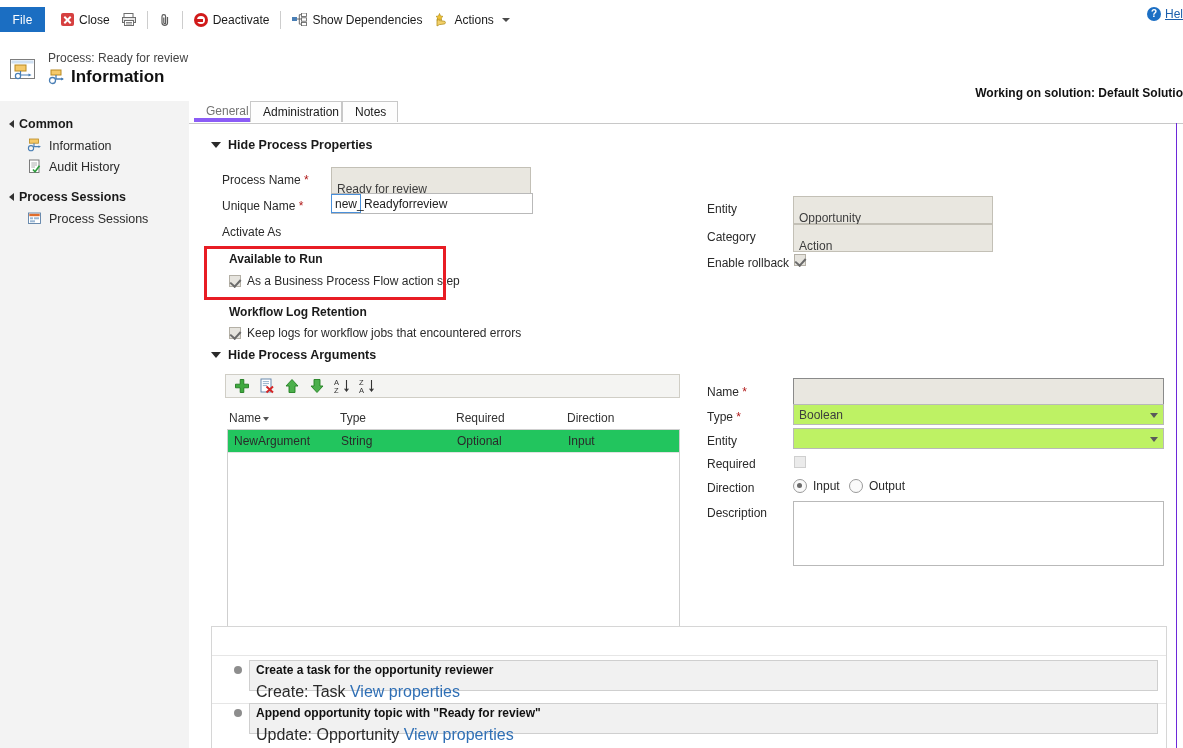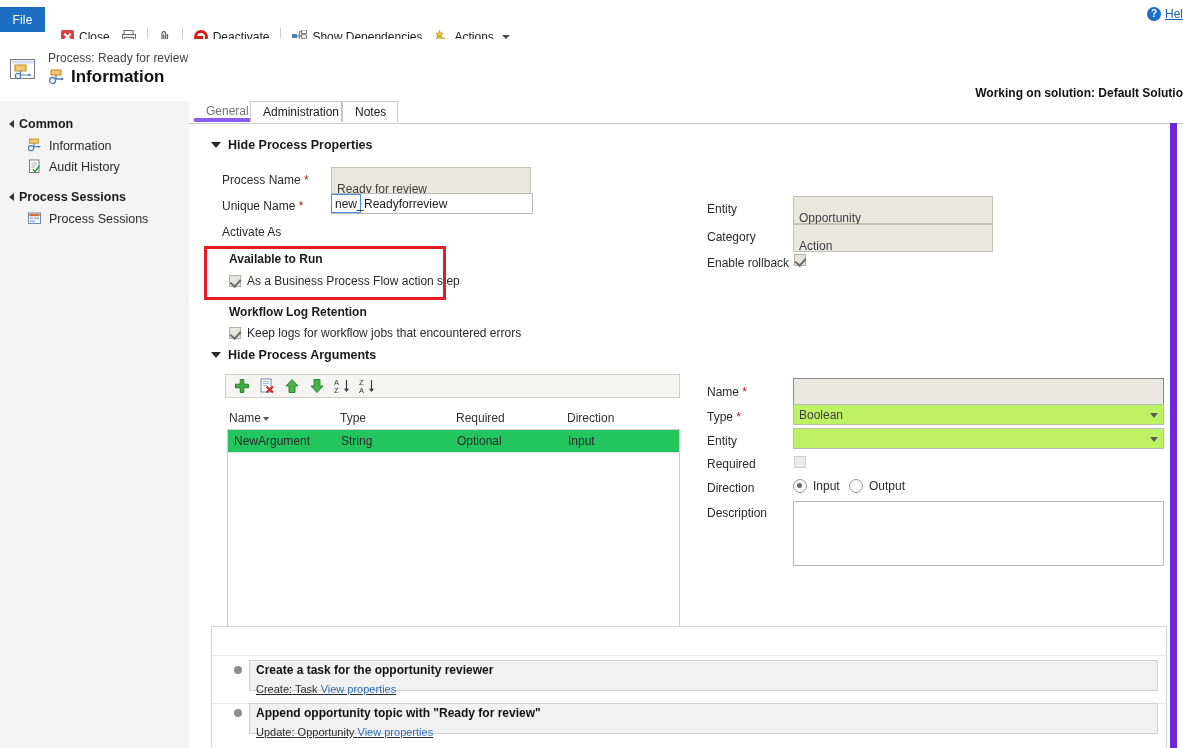--- a/index.html
+++ b/index.html
@@ -19,21 +19,21 @@
   .cmdbar {
     position: absolute; left:0; top:0; width:1183px; height:39px;
     background:#ffffff; border-bottom:1px solid #d8d8d8;
   }
   .file-btn {
     position:absolute; left:0; top:7px; width:45px; height:25px;
     background:#1b6ec2; color:#ffffff; font-size:12px;
     display:flex; align-items:center; justify-content:center;
     cursor:pointer; letter-spacing:.2px;
   }
-  .cmd-group { position:absolute; top:23px; left:55px; height:27px; display:flex; align-items:center; }
+  .cmd-group { position:absolute; top:6px; left:55px; height:27px; display:flex; align-items:center; }
   .cmd-item {
     display:flex; align-items:center; gap:5px; height:27px; padding:0 6px;
     cursor:pointer; color:#1a1a1a; font-size:12px; white-space:nowrap;
   }
   .cmd-sep { width:1px; height:18px; background:#cdcdcd; margin:0 5px; }
 
   .ico { display:inline-block; position:relative; }
   
   .ico-close { width:13px; height:13px; background:#d64040; border-radius:2px; }
   .ico-close:before, .ico-close:after {
@@ -106,21 +106,21 @@
   }
   .tab {
     position:absolute; top:0; height:21px; line-height:21px; padding:0 12px;
     font-size:12px; color:#1a1a1a; cursor:pointer; box-sizing:border-box; background:#ffffff;
   }
   .tab.inactive { border:1px solid #c8c8c8; border-bottom:none; background:#fdfdfd; }
   .tab.active { border-bottom:4px solid #8b5cf6; color:#737373; }
 
   .formbody {
     position:absolute; left:0; top:22px; width:988px; height:625px;
-    border-right:7px solid #6d28d9; box-sizing:border-box;
+    border-right:1px solid #6d28d9; box-sizing:border-box;
   }
 
   .section-toggle {
     position:absolute; display:flex; align-items:center; gap:7px;
     font-size:12.5px; font-weight:bold; color:#1a1a1a; cursor:pointer;
   }
   .tri-dn { width:0;height:0;border-left:5px solid transparent;border-right:5px solid transparent;border-top:6px solid #2a2a2a; }
 
   .fld-label { position:absolute; font-size:12px; color:#2a2a2a; white-space:nowrap; }
   .req { color:#b01818; font-size:12px; }
@@ -196,21 +196,21 @@
   .step-block { position:absolute; left:0; width:100%; }
   .step-main { position:absolute; left:0; height:19px; }
   .step-bullet {
     position:absolute; left:22px; top:6px; width:8px; height:8px; border-radius:50%; background:#8d8d8d;
   }
   .step-title {
     position:absolute; left:37px; top:0; right:8px; height:31px; line-height:19px;
     background:#f1f1f1; border:1px solid #cfcfcf; box-sizing:border-box;
     font-size:12px; font-weight:bold; color:#111; padding-left:6px; cursor:pointer;
   }
-  .step-sub { position:absolute; left:44px; font-size:11px; color:#2a2a2a;text-decoration:underline; }
+  .step-sub { position:absolute; left:44px; font-size:16px; color:#2a2a2a; }
   .step-sub .lnk { color:#2f6fb5; cursor:pointer; }
   .step-divider { position:absolute; left:0; width:100%; height:1px; background:#e6e6e6; }
 </style>
 </head>
 <body>
 
 <div class="app">
 
   <div class="cmdbar">
     <div class="file-btn">File</div>

